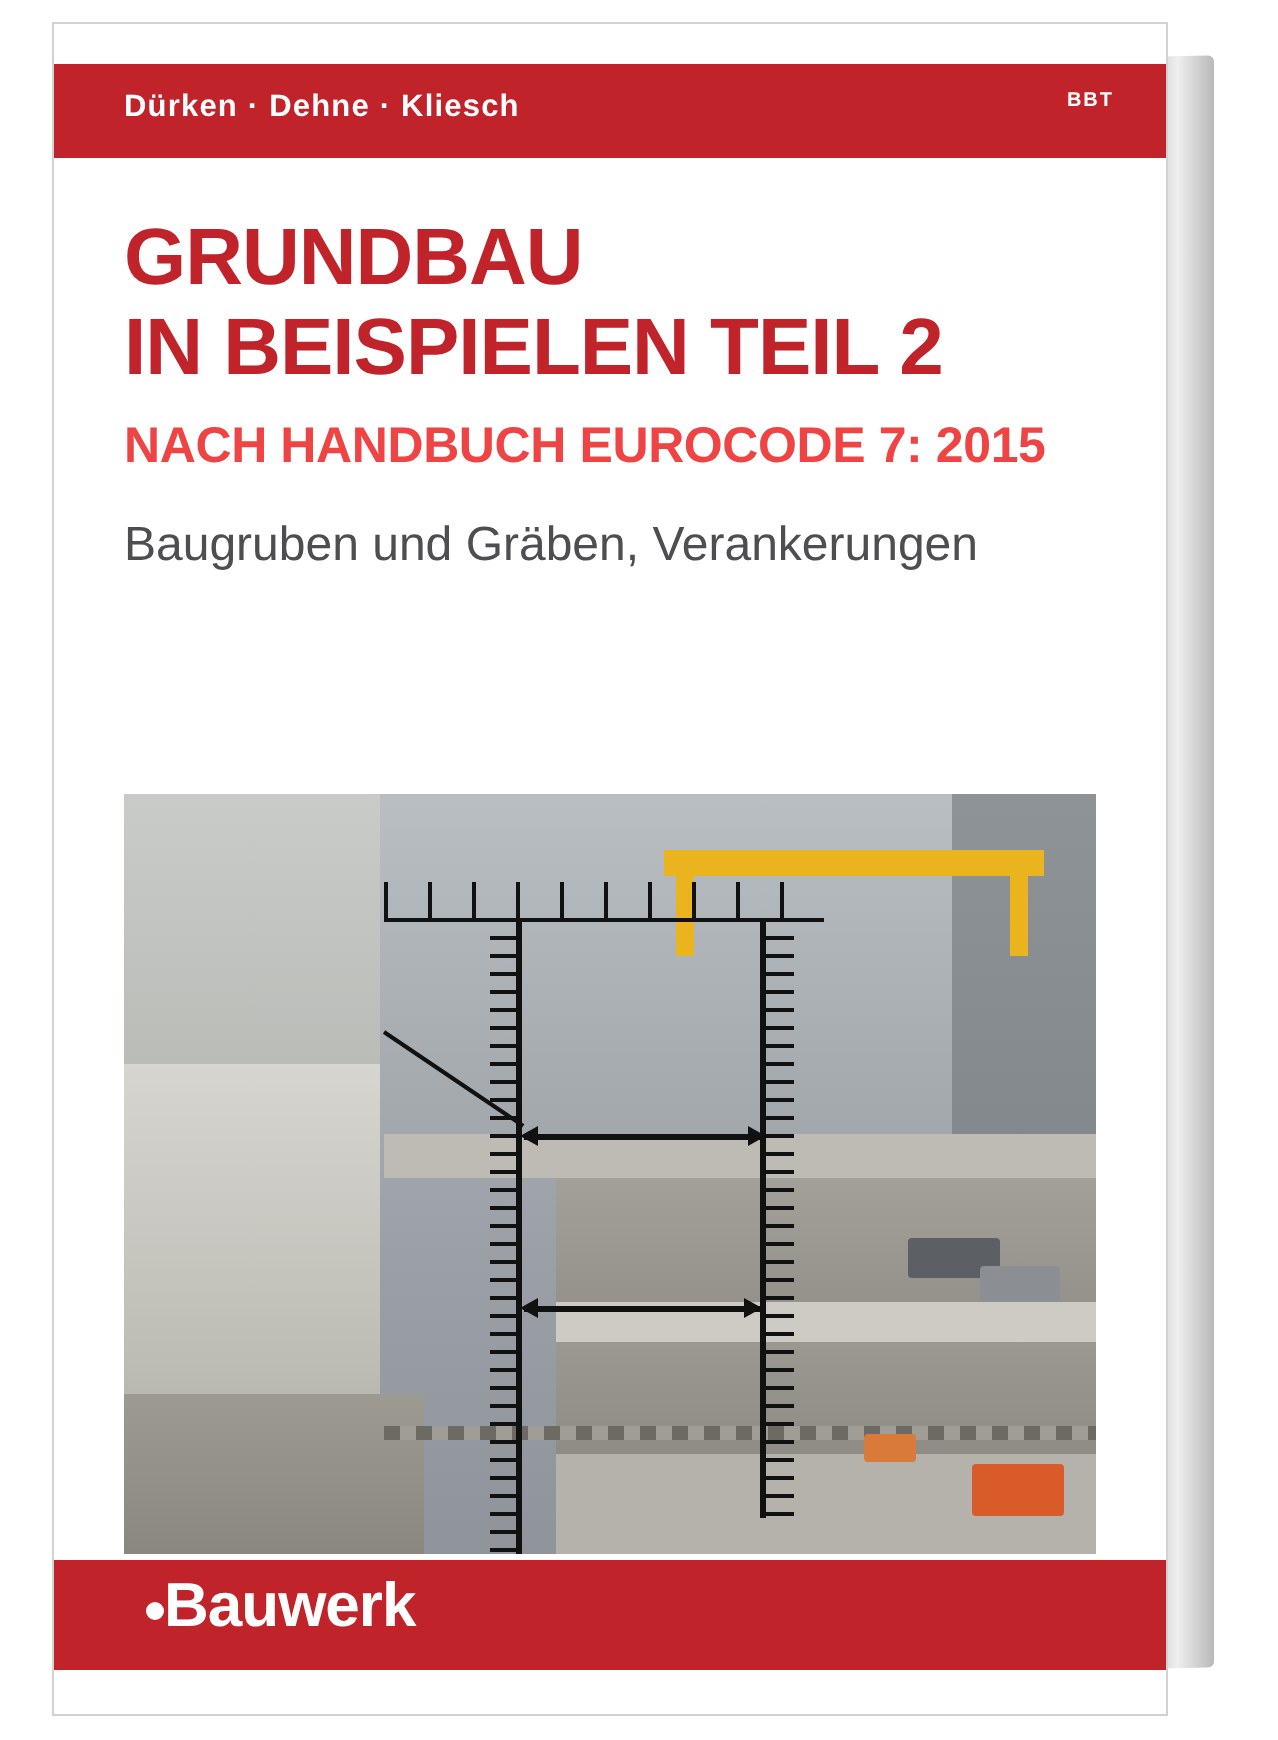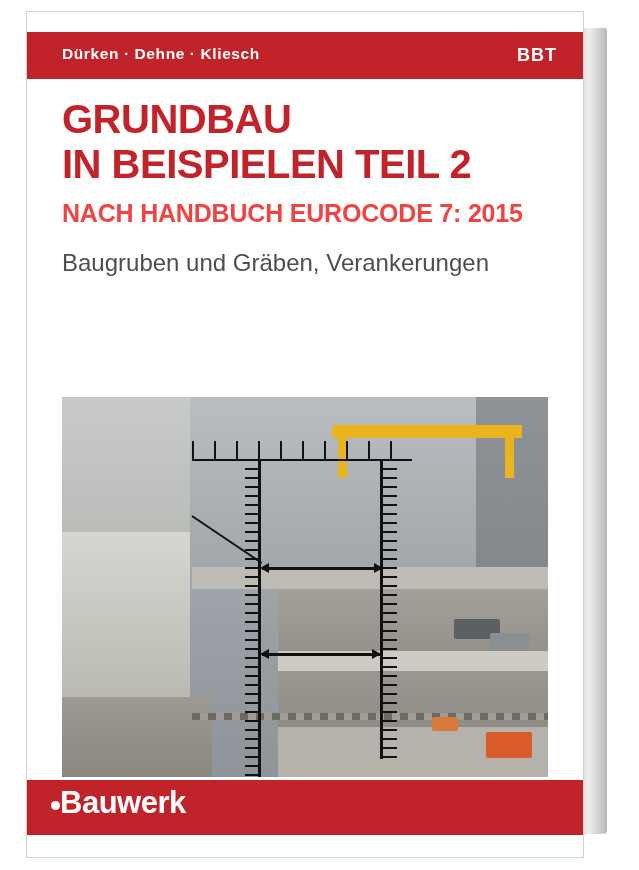--- a/index.html
+++ b/index.html
@@ -72,30 +72,30 @@
     font-size: 15.5px;
     font-weight: bold;
     letter-spacing: 0.6px;
     white-space: nowrap;
   }
   .publisher-mark {
     position: absolute;
     right: 26px;
     top: 33px;
     color: #ffffff;
-    font-size: 18px;
+    font-size: 10px;
     font-weight: bold;
     letter-spacing: 1px;
   }
 
   
   .title-wrap {
     position: absolute;
     left: 35px;
-    top: 85px;
+    top: 95px;
     width: 500px;
   }
   .title-line {
     color: #c0232a;
     font-size: 40px;
     font-weight: bold;
     line-height: 1.12;
     letter-spacing: -0.5px;
     white-space: nowrap;
   }
@@ -264,21 +264,21 @@
   .bottom-band {
     position: absolute;
     left: 0;
     bottom: 22px;
     width: 556px;
     height: 55px;
     background: #c0232a;
   }
   .logo {
     position: absolute;
-    left: 22px;
+    left: 44px;
     bottom: 36px;
     color: #ffffff;
     font-size: 31px;
     font-weight: bold;
     letter-spacing: -0.5px;
   }
   .logo .dot {
     display: inline-block;
     width: 9px; height: 9px;
     background: #ffffff;

